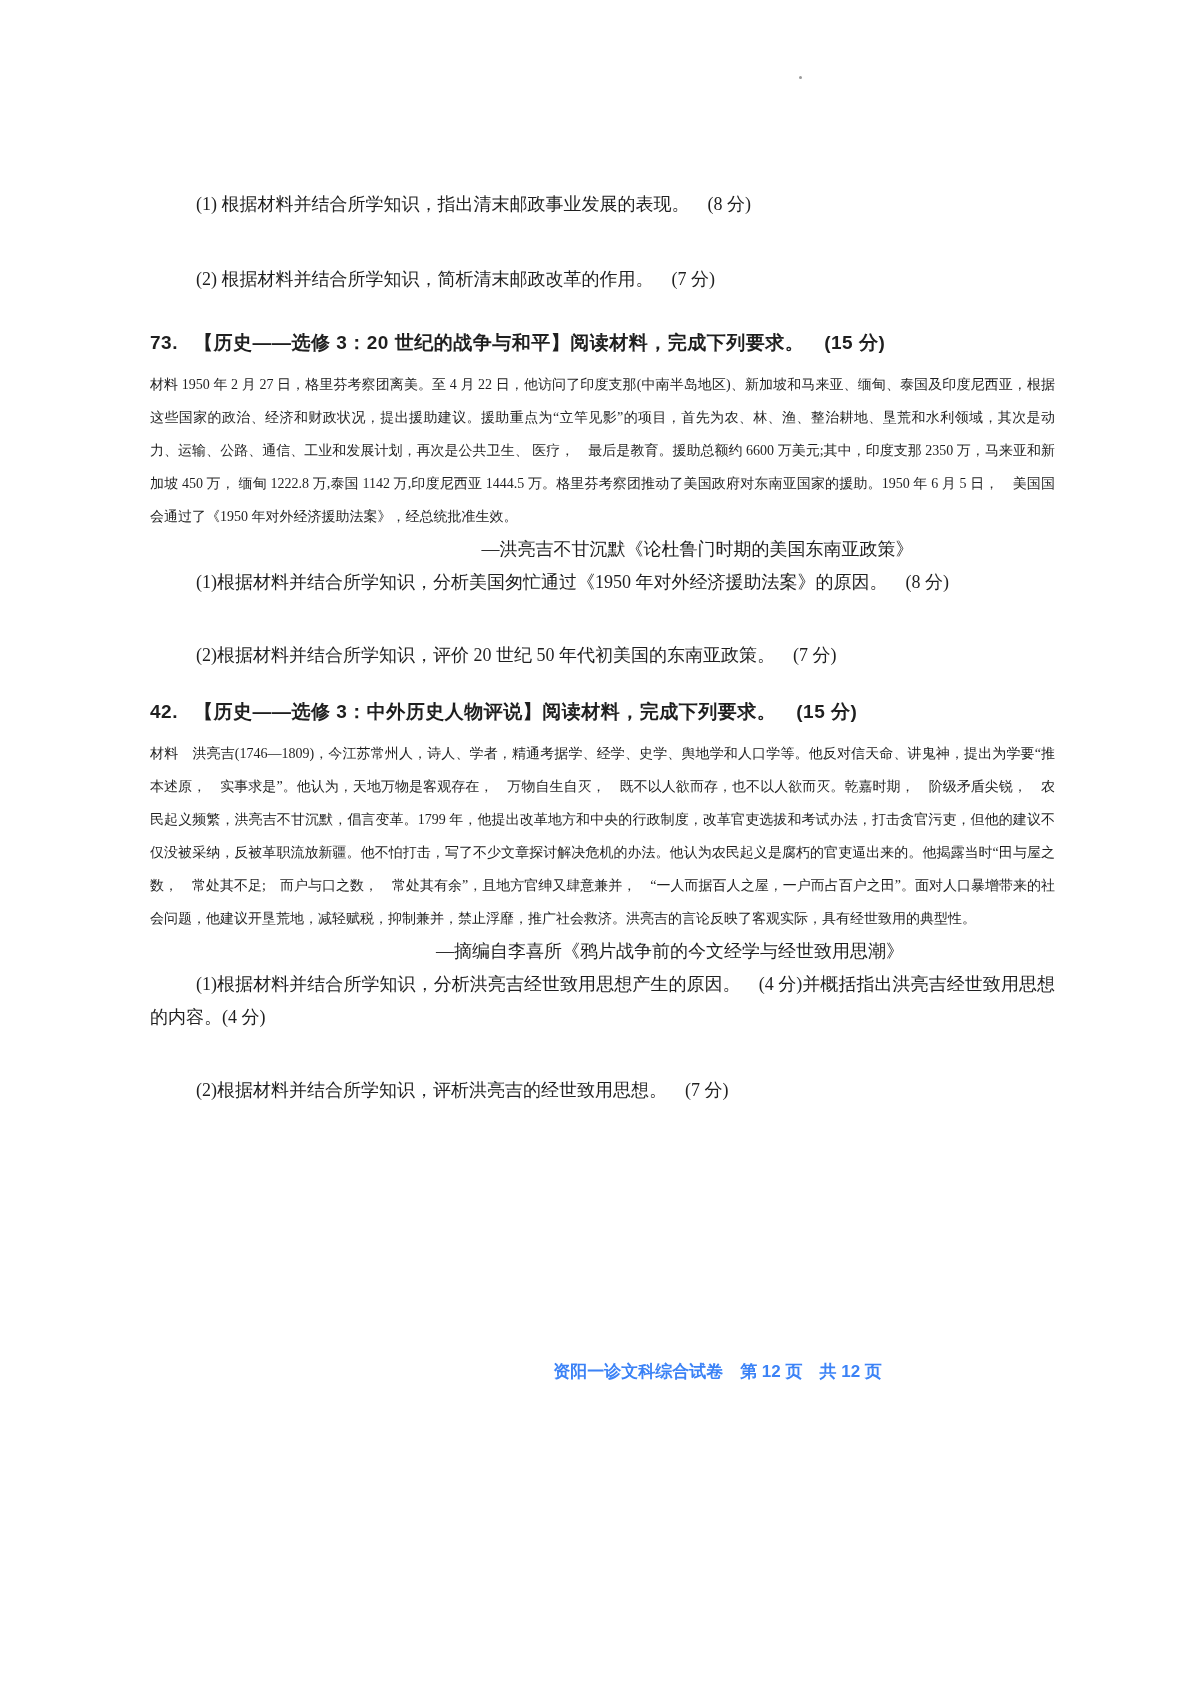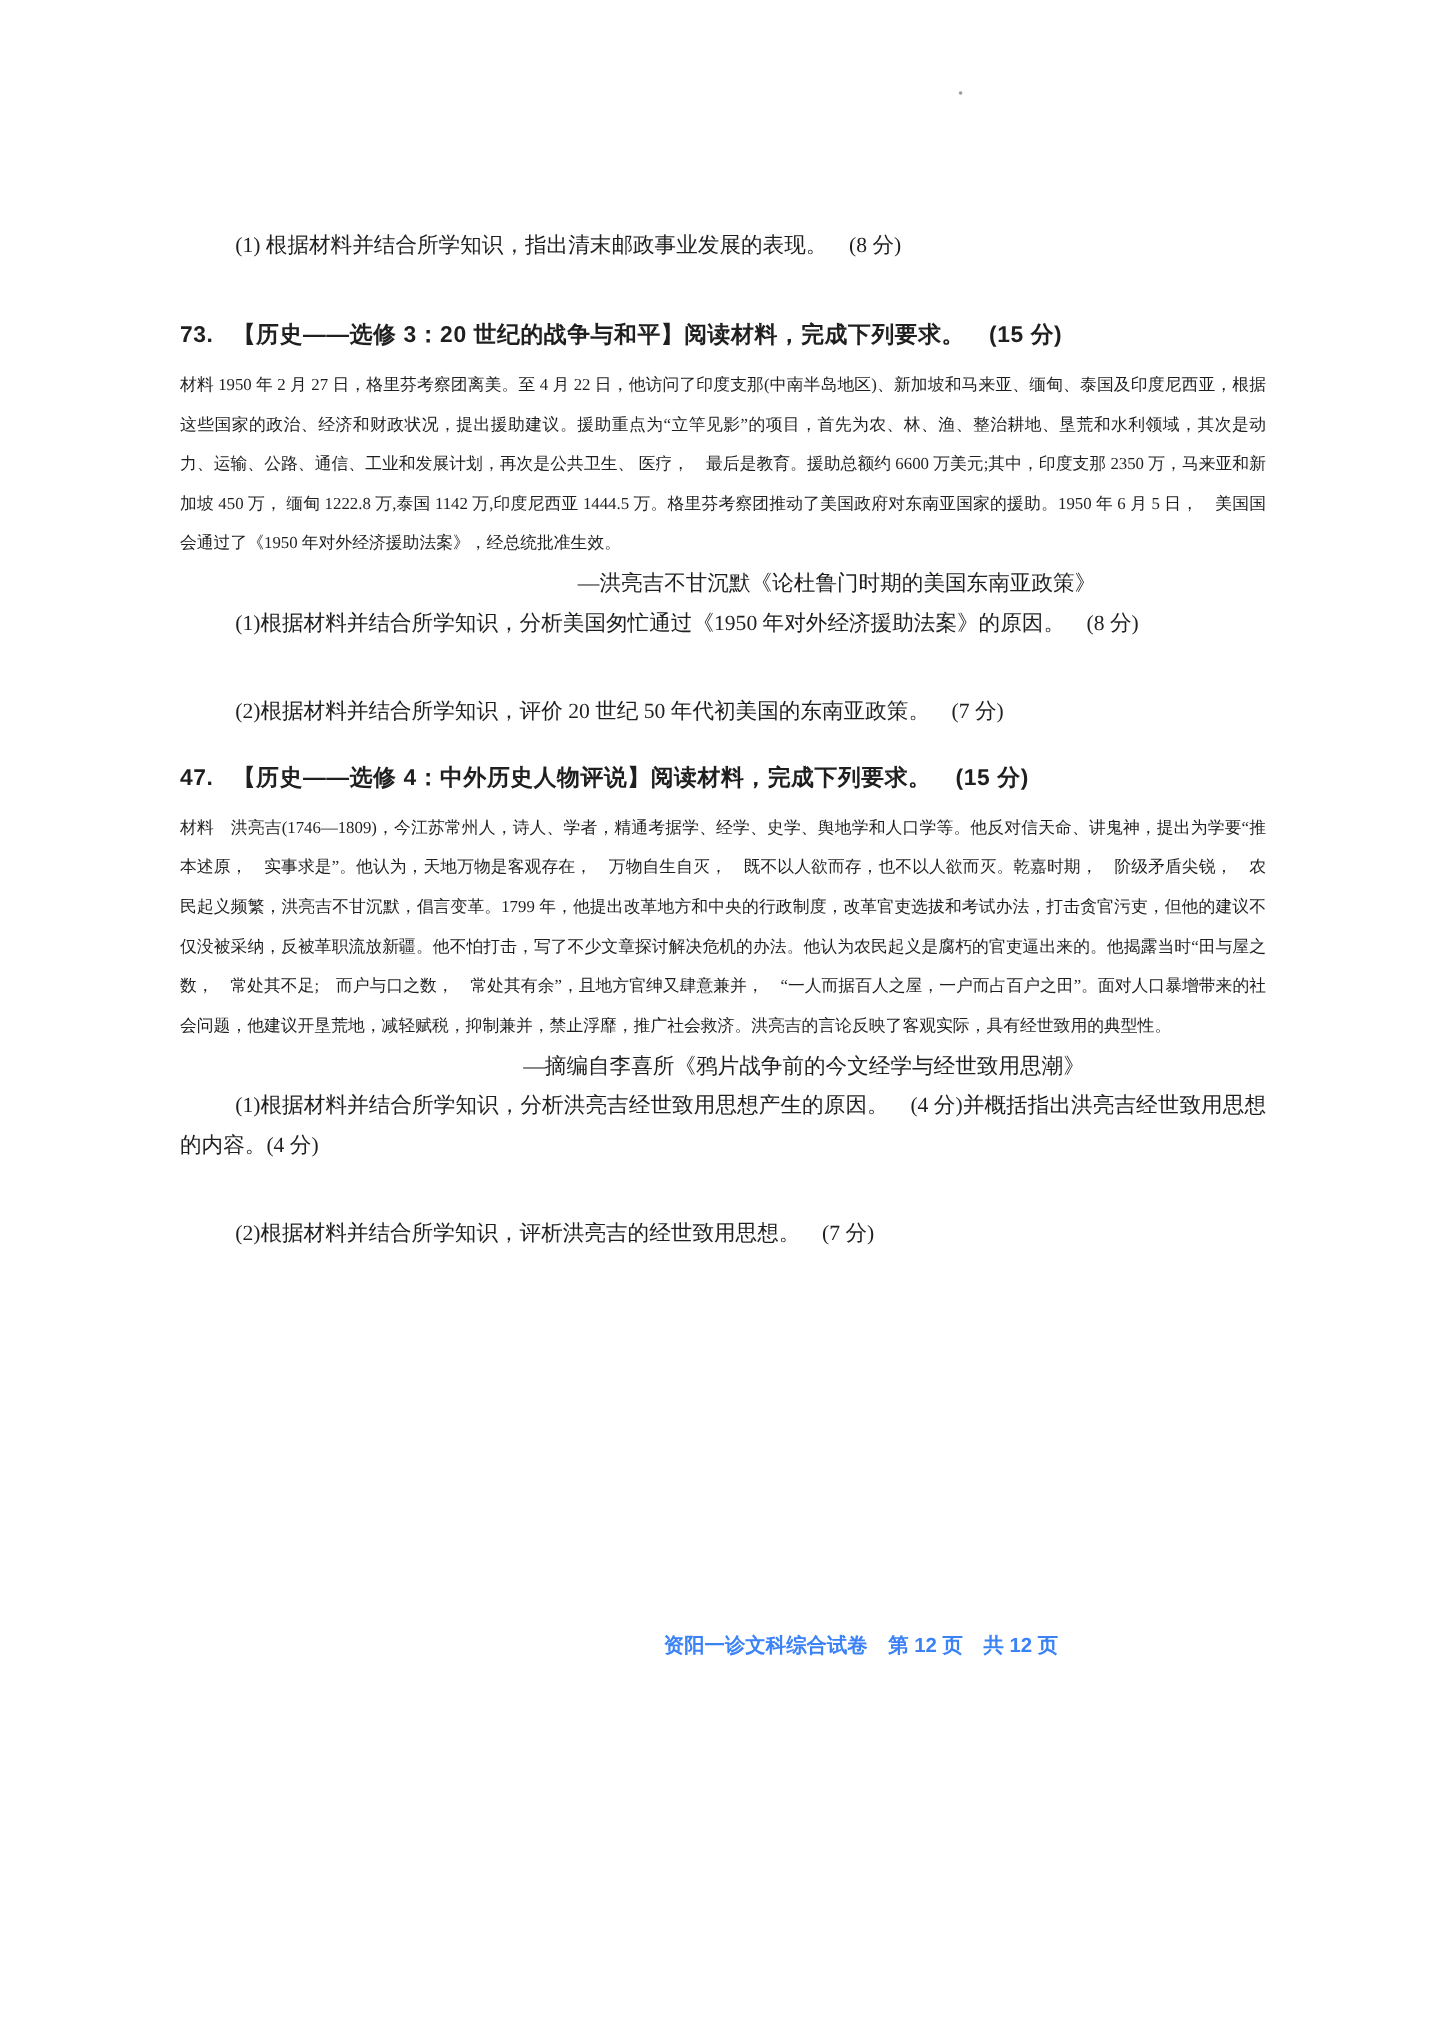--- a/index.html
+++ b/index.html
@@ -79,32 +79,33 @@
 <body>
 
 <div class="page">
 
   <span class="artifact-dot"></span>
 
   <div class="content">
 
     <p class="subq mb-blank">(1) 根据材料并结合所学知识，指出清末邮政事业发展的表现。　(8 分)</p>
 
+    <p class="subq mb-med">(2) 根据材料并结合所学知识，简析清末邮政改革的作用。　(7 分)</p>
 
     <p class="qtitle"><span class="qnum">73.</span><span>【历史——选修 3：20 世纪的战争与和平】阅读材料，完成下列要求。</span><span class="qscore">(15 分)</span></p>
 
     <p class="material">材料 1950 年 2 月 27 日，格里芬考察团离美。至 4 月 22 日，他访问了印度支那(中南半岛地区)、新加坡和马来亚、缅甸、泰国及印度尼西亚，根据这些国家的政治、经济和财政状况，提出援助建议。援助重点为“立竿见影”的项目，首先为农、林、渔、整治耕地、垦荒和水利领域，其次是动力、运输、公路、通信、工业和发展计划，再次是公共卫生、 医疗，　最后是教育。援助总额约 6600 万美元;其中，印度支那 2350 万，马来亚和新加坡 450 万， 缅甸 1222.8 万,泰国 1142 万,印度尼西亚 1444.5 万。格里芬考察团推动了美国政府对东南亚国家的援助。1950 年 6 月 5 日，　美国国会通过了《1950 年对外经济援助法案》，经总统批准生效。</p>
 
     <p class="source src-46">—洪亮吉不甘沉默《论杜鲁门时期的美国东南亚政策》</p>
 
     <p class="subq gap-after">(1)根据材料并结合所学知识，分析美国匆忙通过《1950 年对外经济援助法案》的原因。　(8 分)</p>
 
     <p class="subq mb-sm">(2)根据材料并结合所学知识，评价 20 世纪 50 年代初美国的东南亚政策。　(7 分)</p>
 
-    <p class="qtitle"><span class="qnum">47.</span><span>【历史——选修 4：中外历史人物评说】阅读材料，完成下列要求。</span><span class="qscore">(15 分)</span></p>
+    <p class="qtitle"><span class="qnum">42.</span><span>【历史——选修 3：中外历史人物评说】阅读材料，完成下列要求。</span><span class="qscore">(15 分)</span></p>
 
     <p class="material">材料　洪亮吉(1746—1809)，今江苏常州人，诗人、学者，精通考据学、经学、史学、舆地学和人口学等。他反对信天命、讲鬼神，提出为学要“推本述原，　实事求是”。他认为，天地万物是客观存在，　万物自生自灭，　既不以人欲而存，也不以人欲而灭。乾嘉时期，　阶级矛盾尖锐，　农民起义频繁，洪亮吉不甘沉默，倡言变革。1799 年，他提出改革地方和中央的行政制度，改革官吏选拔和考试办法，打击贪官污吏，但他的建议不仅没被采纳，反被革职流放新疆。他不怕打击，写了不少文章探讨解决危机的办法。他认为农民起义是腐朽的官吏逼出来的。他揭露当时“田与屋之数，　常处其不足;　而户与口之数，　常处其有余”，且地方官绅又肆意兼并，　“一人而据百人之屋，一户而占百户之田”。面对人口暴增带来的社会问题，他建议开垦荒地，减轻赋税，抑制兼并，禁止浮靡，推广社会救济。洪亮吉的言论反映了客观实际，具有经世致用的典型性。</p>
 
     <p class="source src-47">—摘编自李喜所《鸦片战争前的今文经学与经世致用思潮》</p>
 
     <p class="subq gap-after">(1)根据材料并结合所学知识，分析洪亮吉经世致用思想产生的原因。　(4 分)并概括指出洪亮吉经世致用思想的内容。(4 分)</p>
 
     <p class="subq">(2)根据材料并结合所学知识，评析洪亮吉的经世致用思想。　(7 分)</p>
 
   </div>

